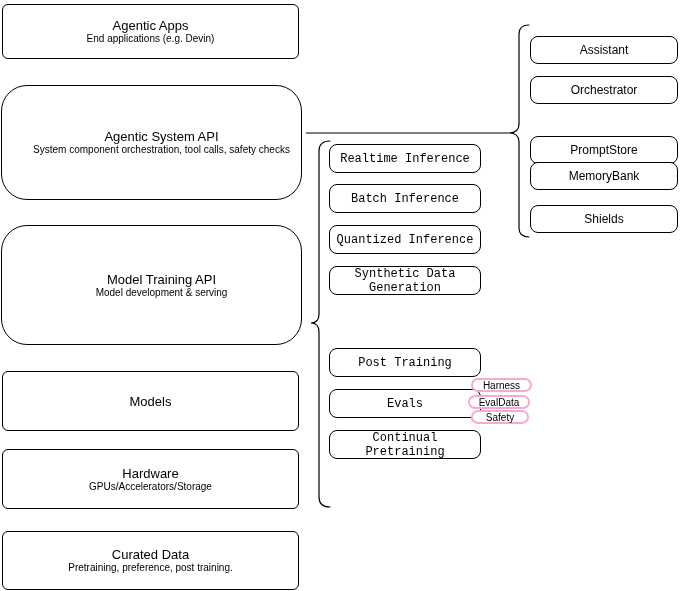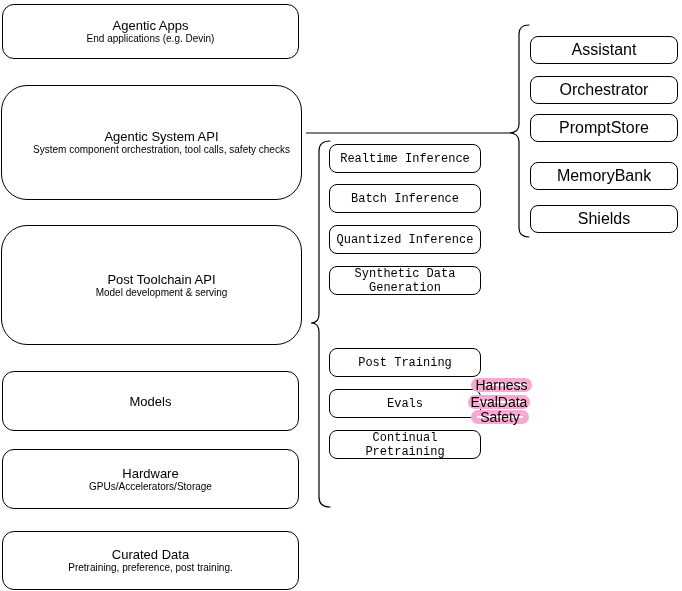--- a/index.html
+++ b/index.html
@@ -5,30 +5,30 @@
   html,body{margin:0;padding:0;background:#ffffff;}
   .canvas{
     position:relative;width:682px;height:591px;background:#ffffff;
     font-family:"Liberation Sans",sans-serif;color:#000;overflow:hidden;
   }
   .box{
     position:absolute;background:#ffffff;border:1px solid #000000;
     display:flex;flex-direction:column;align-items:center;justify-content:center;
     text-align:center;box-sizing:border-box;z-index:2;
   }
-  .lbox{left:2px;width:297px;border-radius:12px;}
+  .lbox{left:2px;width:297px;border-radius:6px;}
   .lbig{left:1px;width:301px;border-radius:26px;padding-left:20px;}
   .t{font-size:13px;line-height:15px;}
   .s{font-size:10px;line-height:12px;padding:0 8px;}
   .mbox{left:329px;width:152px;height:29px;border-radius:8px;font-size:12px;font-family:Liberation Mono, monospace;}
-  .rbox{left:530px;width:148px;height:28px;border-radius:8px;font-size:16px;}
+  .rbox{left:530px;width:148px;height:28px;border-radius:8px;font-size:12px;}
   .pill{
-    position:absolute;background:#ffffff;border:6px solid #f9a8d4;border-radius:8px;
+    position:absolute;background:#ffffff;border:2px solid #f9a8d4;border-radius:8px;
     display:flex;align-items:center;justify-content:center;
-    font-size:14px;box-sizing:border-box;z-index:3;
+    font-size:10px;box-sizing:border-box;z-index:3;
   }
   .lines{position:absolute;left:0;top:0;z-index:1;}
 </style>
 </head>
 <body>
 
 <div class="canvas">
 
   <svg class="lines" width="682" height="591" viewBox="0 0 682 591">
     <path d="M306 133 L509 133" stroke="#000" stroke-width="1" fill="none"></path>
@@ -38,21 +38,21 @@
 
   <div class="box lbox" style="top:4px;height:55px">
     <div class="t">Agentic Apps</div>
     <div class="s">End applications (e.g. Devin)</div>
   </div>
   <div class="box lbig" style="top:85px;height:115px">
     <div class="t">Agentic System API</div>
     <div class="s">System component orchestration, tool calls, safety checks</div>
   </div>
   <div class="box lbig" style="top:225px;height:120px">
-    <div class="t">Post Toolchain API</div>
+    <div class="t">Model Training API</div>
     <div class="s">Model development &amp; serving</div>
   </div>
   <div class="box lbox" style="top:371px;height:60px">
     <div class="t">Models</div>
   </div>
   <div class="box lbox" style="top:449px;height:60px">
     <div class="t">Hardware</div>
     <div class="s">GPUs/Accelerators/Storage</div>
   </div>
   <div class="box lbox" style="top:531px;height:59px">
@@ -67,17 +67,17 @@
   <div class="box mbox" style="top:348px">Post Training</div>
   <div class="box mbox" style="top:389px">Evals</div>
   <div class="box mbox" style="top:430px">Continual Pretraining</div>
 
   <div class="pill" style="left:471px;top:378px;width:61px;height:14px">Harness</div>
   <div class="pill" style="left:468px;top:395px;width:62px;height:14px">EvalData</div>
   <div class="pill" style="left:471px;top:410px;width:58px;height:14px">Safety</div>
 
   <div class="box rbox" style="top:36px">Assistant</div>
   <div class="box rbox" style="top:76px">Orchestrator</div>
-  <div class="box rbox" style="top:114px">PromptStore</div>
+  <div class="box rbox" style="top:136px">PromptStore</div>
   <div class="box rbox" style="top:162px">MemoryBank</div>
   <div class="box rbox" style="top:205px">Shields</div>
 
 </div>
 
 </body></html>

